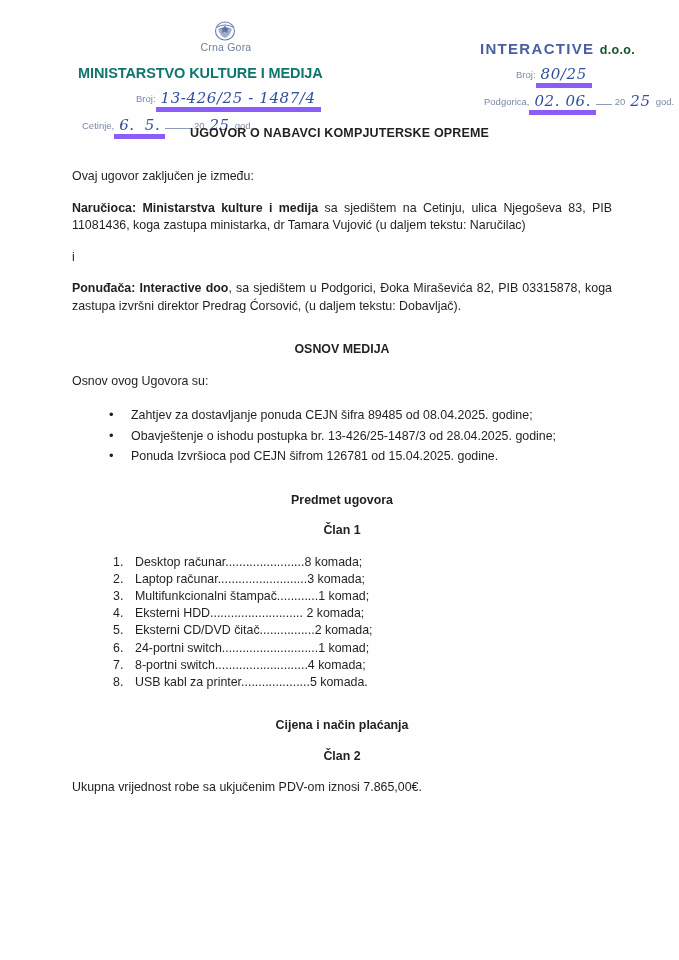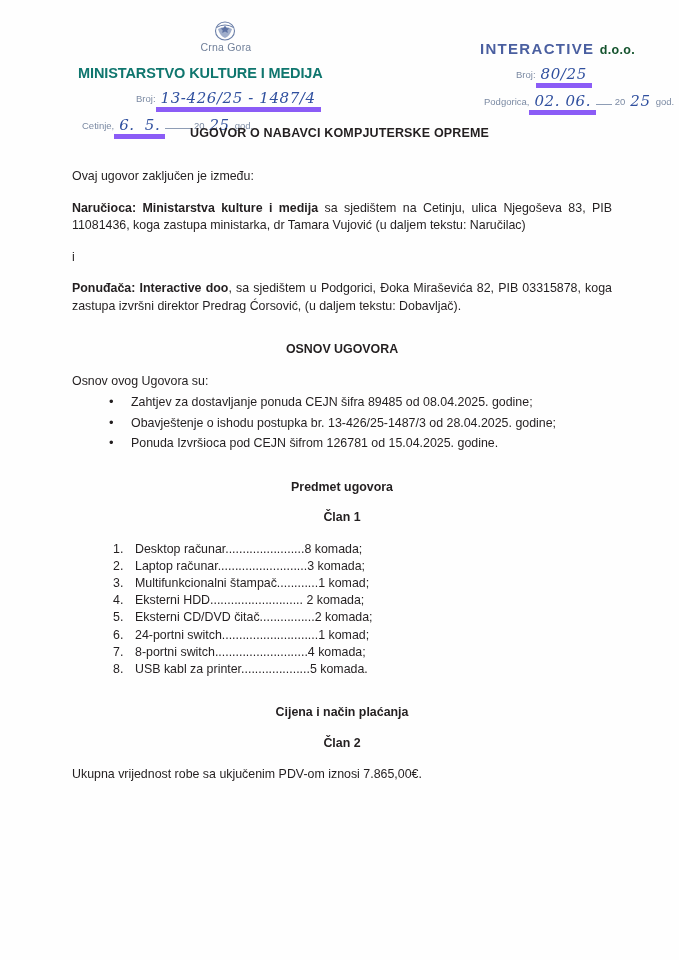--- a/index.html
+++ b/index.html
@@ -128,21 +128,21 @@
     text-align: center;
     font-weight: bold;
     font-size: 12.4px;
     margin: 0 0 14px 0;
   }
   .center-head.tight { margin-bottom: 13px; }
   .spacer-lg { height: 12px; }
 
   ul.bullets {
     list-style: none;
-    margin: 4px 0 14px 0;
+    margin: 17px 0 14px 0;
     padding: 0 0 0 33px;
   }
   ul.bullets li {
     position: relative;
     padding-left: 26px;
     margin-bottom: 3px;
     line-height: 17.5px;
   }
   ul.bullets li::before {
     content: "\2022";
@@ -226,21 +226,21 @@
     <p class="p loose">Ovaj ugovor zaključen je  između:</p>
 
     <p class="p"><b>Naručioca: Ministarstva kulture i medija</b><span> sa sjedištem na Cetinju, ulica Njegoševa 83, PIB 11081436, koga zastupa ministarka, dr Tamara Vujović (u daljem tekstu: Naručilac)</span></p>
 
     <p class="p loose">i</p>
 
     <p class="p"><b>Ponuđača: Interactive doo</b><span>, sa sjedištem u Podgorici, Đoka Miraševića 82, PIB 03315878, koga zastupa izvršni direktor Predrag Ćorsović, (u daljem tekstu: Dobavljač).</span></p>
 
     <div class="spacer-lg"></div>
 
-    <p class="center-head">OSNOV UGOVORA</p>
+    <p class="center-head">OSNOV MEDIJA</p>
     <p class="p loose" style="margin-bottom:2px">Osnov ovog Ugovora su:</p>
 
     <ul class="bullets">
       <li>Zahtjev za dostavljanje ponuda CEJN šifra 89485 od 08.04.2025. godine;</li>
       <li>Obavještenje o ishodu postupka br. 13-426/25-1487/3 od 28.04.2025. godine;</li>
       <li>Ponuda Izvršioca pod CEJN šifrom 126781 od 15.04.2025. godine.</li>
     </ul>
 
     <div class="spacer-lg"></div>
 

